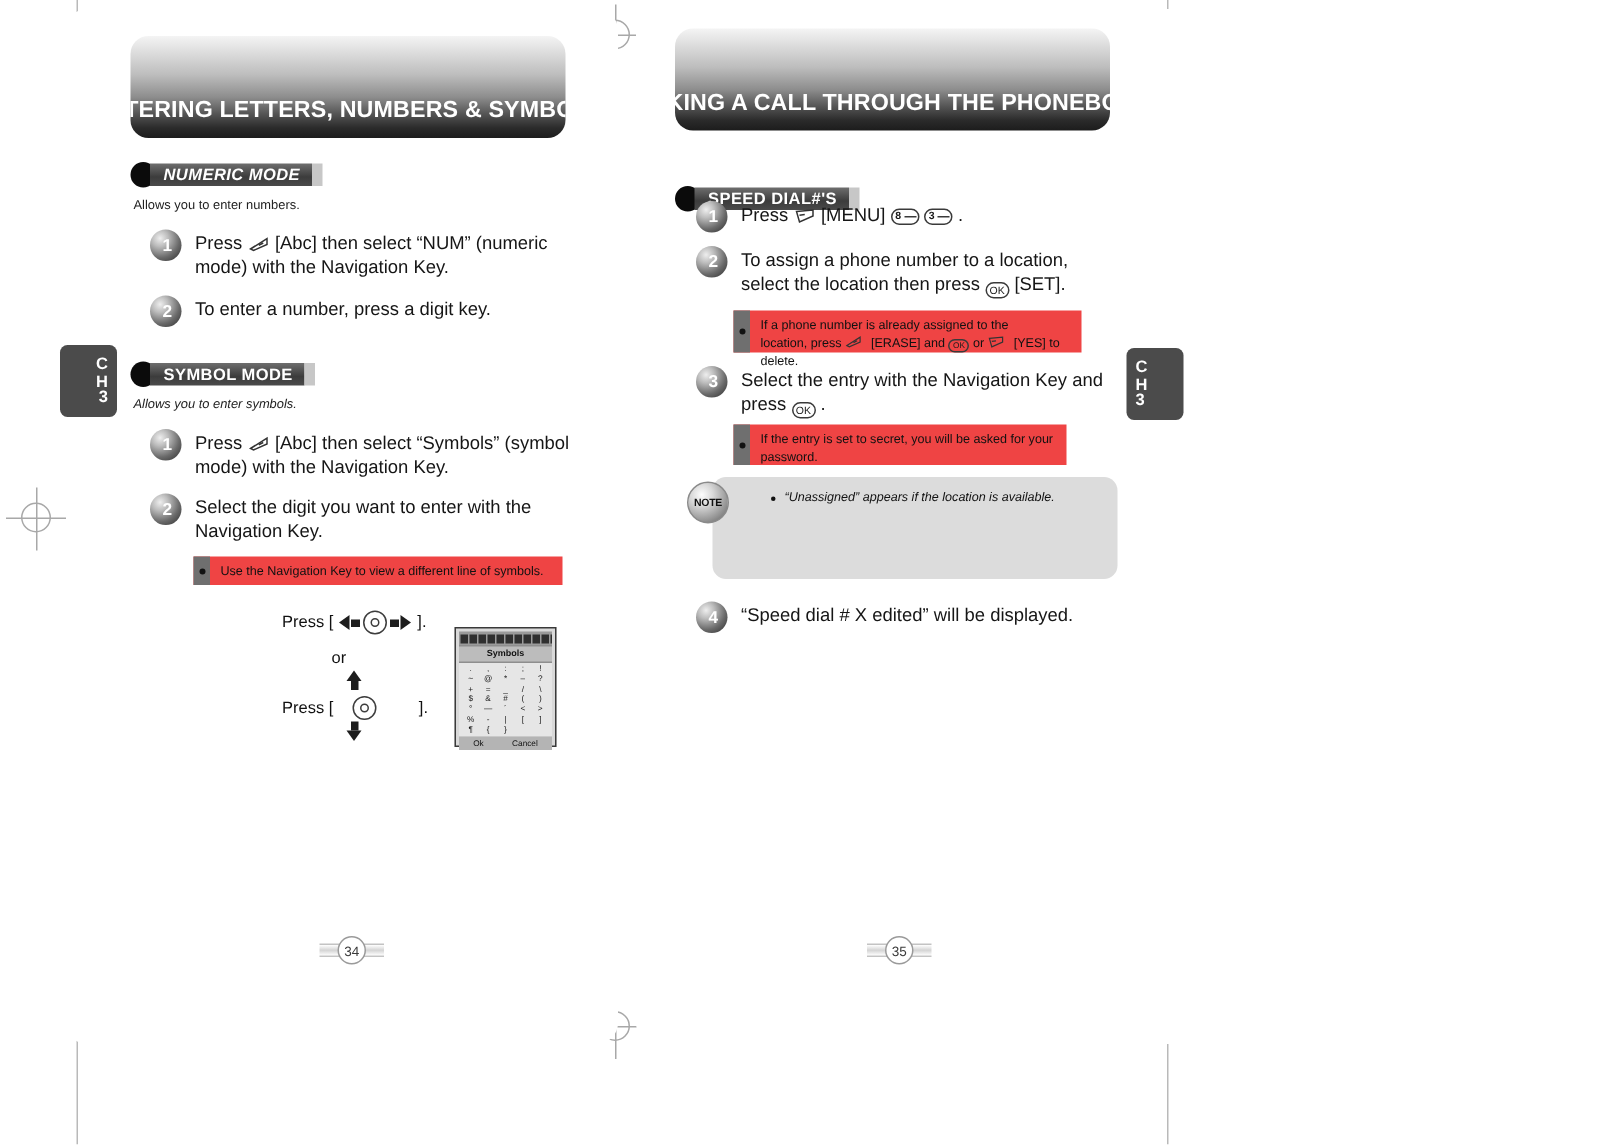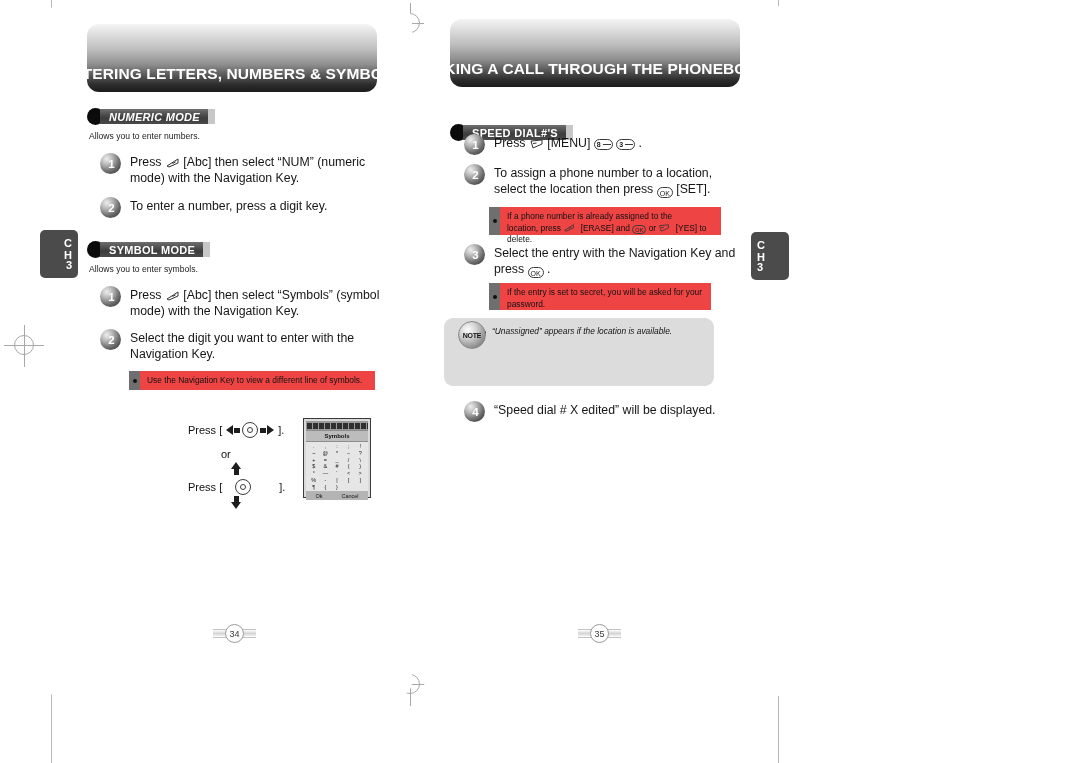--- a/index.html
+++ b/index.html
@@ -569,21 +569,21 @@
     <div class="digit">2</div>
   </div>
   <div class="step-text">To enter a number, press a digit key.</div>
 </div>
 
 <div class="subhead" style="left:87px; top:241px;">
   <div class="dot"></div>
   <div class="pill">SYMBOL MODE</div>
   <div class="tailbox"></div>
 </div>
-<div class="intro" style="left:89px; top:264px;">Allows you to enter symbols.</div>
+<div class="intro" style="left:89px; top:264px;font-style:italic;">Allows you to enter symbols.</div>
 
 <div class="step" style="left:100px; top:288px; width:285px;">
   <div class="step-bullet">
     <div class="ball"></div>
     <div class="digit">1</div>
   </div>
   <div class="step-text">
     <span>Press</span>
     <span class="key key-soft">
       <svg width="15" height="10" viewBox="0 0 15 10">
@@ -603,21 +603,21 @@
   <div class="step-text">Select the digit you want to enter with the Navigation Key.</div>
 </div>
 
 <div class="noteblock" style="left:129px; top:371px; width:246px; height:19px;">
   <div class="marker">
       <i></i>
     </div>
   <div class="body">Use the Navigation Key to view a different line of symbols.</div>
 </div>
 
-<div class="navdiagram" style="left:188px; top:418px; width:120px; height:85px;">
+<div class="navdiagram" style="left:188px; top:403px; width:120px; height:85px;">
   <div class="navrow" style="left:0; top:4px;">
     <span>Press [</span>
     <span class="arrow-l" style="margin:0 1px 0 4px;"></span>
     <span class="stem-v" style="height:5px;width:6px;margin-right:2px;"></span>
     <span class="navwheel"></span>
     <span class="stem-v" style="height:5px;width:6px;margin-left:2px;"></span>
     <span class="arrow-r" style="margin:0 4px 0 1px;"></span>
     <span>].</span>
   </div>
 
@@ -794,21 +794,21 @@
   </div>
 </div>
 
 <div class="noteblock" style="left:489px; top:283px; width:222px; height:27px;">
   <div class="marker">
       <i></i>
     </div>
   <div class="body">If the entry is set to secret, you will be asked for your password.</div>
 </div>
 
-<div class="note-callout" style="left:444px; top:318px; width:270px; height:68px;">
+<div class="note-callout" style="left:475px; top:318px; width:270px; height:68px;">
   <ul>
     <li>“Unassigned” appears if the location is available.</li>
   </ul>
 </div>
 <div class="note-badge" style="left:458px; top:321px;">
   <span>NOTE</span>
 </div>
 
 <div class="step" style="left:464px; top:403px; width:282px;">
   <div class="step-bullet">

